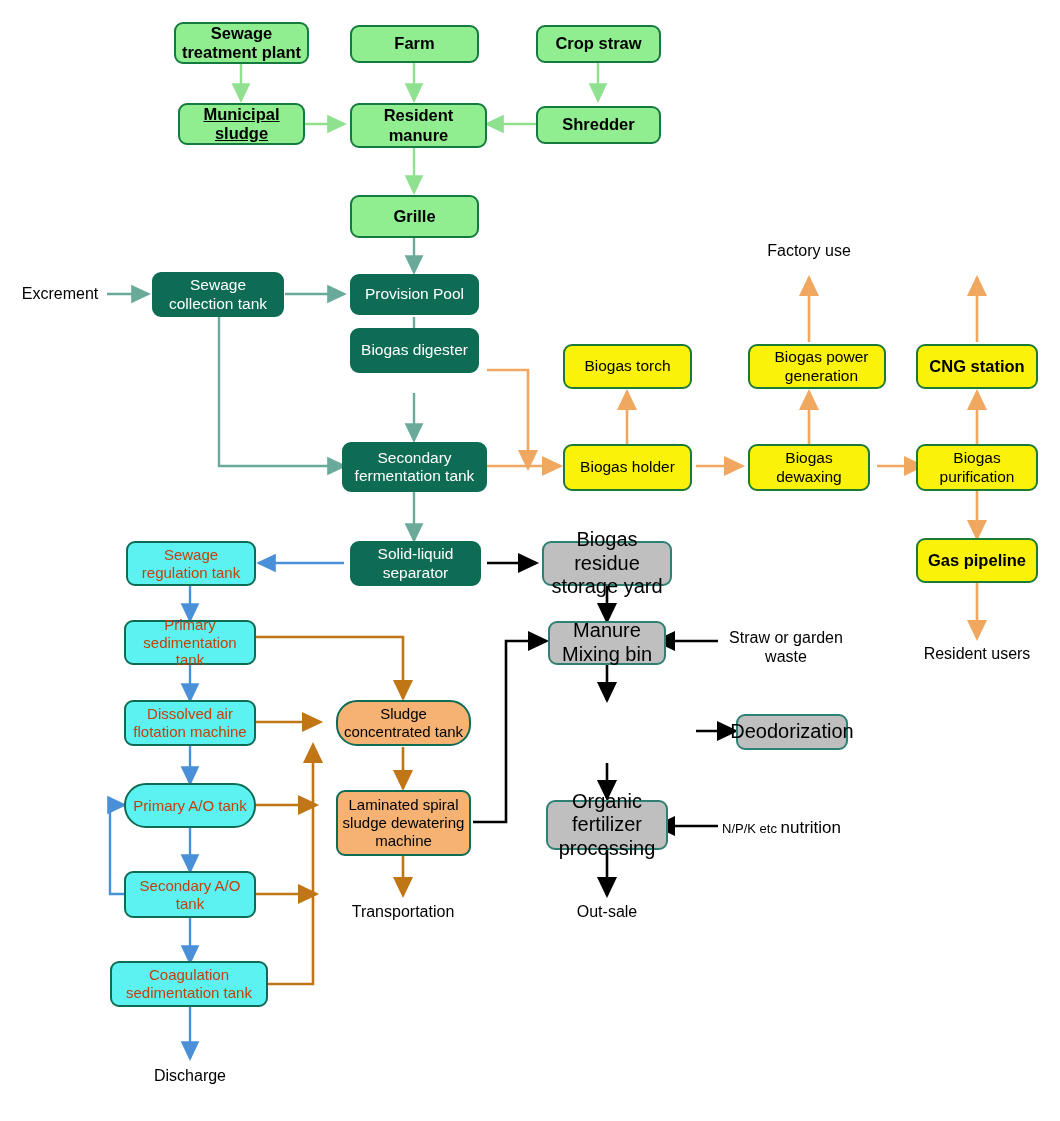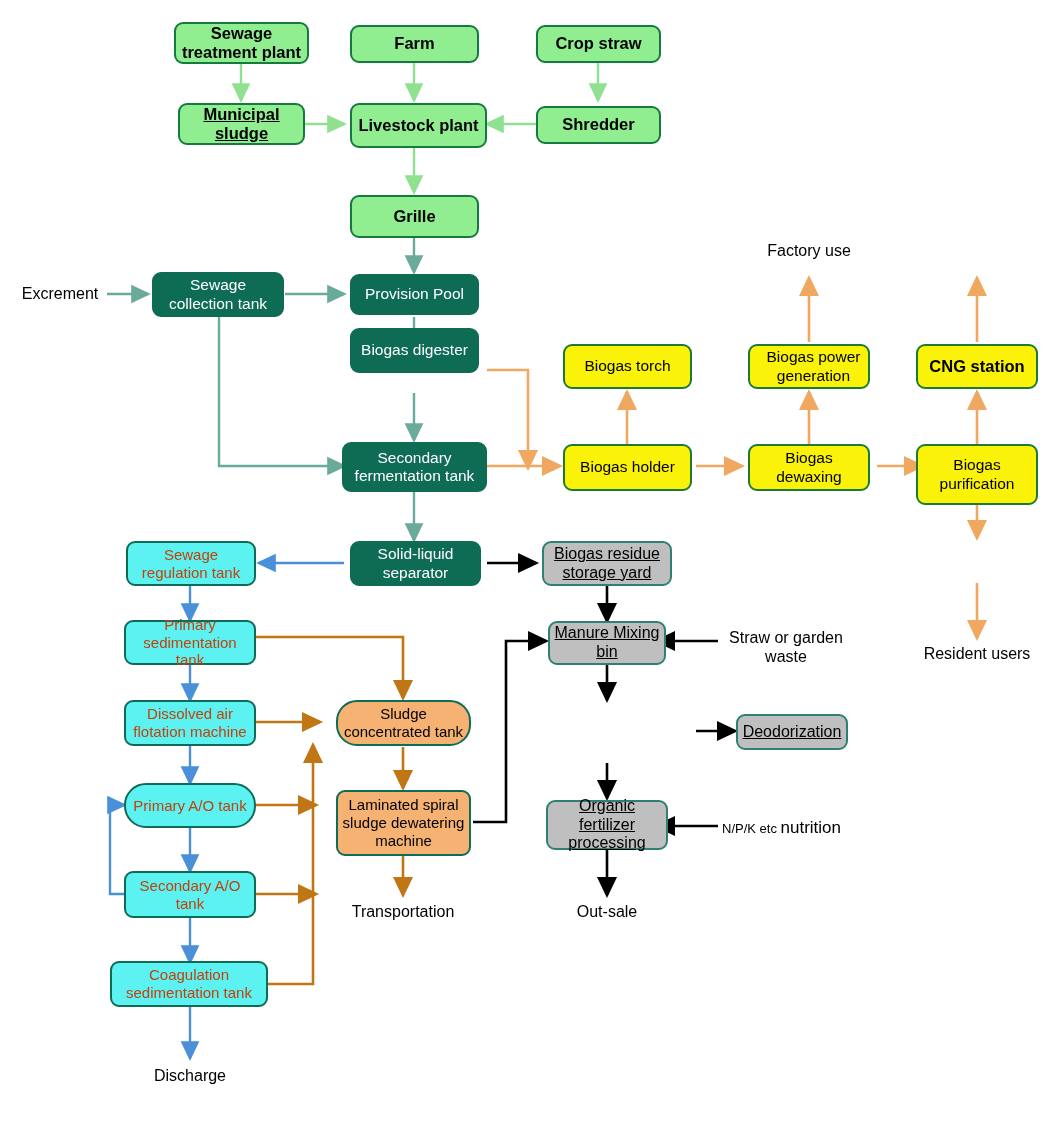--- a/index.html
+++ b/index.html
@@ -6,21 +6,21 @@
   body{font-family:"Liberation Sans","DejaVu Sans",sans-serif;}
   #canvas{position:relative;width:1060px;height:1121px;background:#fff;overflow:hidden;}
   .node{position:absolute;box-sizing:border-box;display:flex;align-items:center;justify-content:center;
         text-align:center;border-radius:9px;line-height:1.18;padding:2px 4px;z-index:5;}
   .n-green{background:#90EE90;border:2px solid #147A3D;color:#000;font-weight:bold;font-size:16.5px;}
   .n-teal{background:#0E6B54;border:2px solid #0E6B54;color:#ffffff;font-weight:normal;font-size:15.5px;}
   .n-yellow{background:#FAF208;border:2px solid #1B7A33;color:#000;font-size:15.5px;}
   .n-yellow.bold{font-weight:bold;font-size:16.5px;}
   .n-cyan{background:#5CF2F2;border:2px solid #0E6B54;color:#c2410c;font-size:15px;}
   .n-orange{background:#F5B273;border:2px solid #0E6B54;color:#000;font-size:15px;}
-  .n-gray{background:#BFBFBF;border:2px solid #2F8073;color:#000;font-size:16px;text-decoration:underline;}
+  .n-gray{background:#BFBFBF;border:2px solid #2F8073;color:#000;font-size:20px;}
   .lbl{position:absolute;text-align:center;color:#000;font-size:16px;line-height:1.2;z-index:6;}
   .lbl.mix{font-size:13px;}
   .lbl.mix b{font-weight:normal;font-size:17px;}
   svg.edges{position:absolute;left:0;top:0;width:1060px;height:1121px;z-index:1;}
 </style>
 </head>
 <body>
 
 <div id="canvas">
 
@@ -124,21 +124,21 @@
     <span>Farm</span>
   </div>
   <div class="node n-green" style="left:536px;top:25px;width:125px;height:38px;">
     <span>Crop straw</span>
   </div>
 
   <div class="node n-green" style="left:178px;top:103px;width:127px;height:42px;text-decoration:underline;">
     <span>Municipal sludge</span>
   </div>
   <div class="node n-green" style="left:350px;top:103px;width:137px;height:45px;">
-    <span>Livestock plant</span>
+    <span>Resident manure</span>
   </div>
   <div class="node n-green" style="left:536px;top:106px;width:125px;height:38px;">
     <span>Shredder</span>
   </div>
 
   <div class="node n-green" style="left:350px;top:195px;width:129px;height:43px;">
     <span>Grille</span>
   </div>
 
   <div class="lbl" style="left:10px;top:284px;width:100px;">
@@ -160,35 +160,38 @@
     <span>Solid-liquid separator</span>
   </div>
 
   <div class="lbl" style="left:749px;top:241px;width:120px;">
     <span>Factory use</span>
   </div>
 
   <div class="node n-yellow" style="left:563px;top:344px;width:129px;height:45px;">
     <span>Biogas torch</span>
   </div>
-  <div class="node n-yellow" style="left:748px;top:344px;width:122px;height:45px;padding-left:13px;">
+  <div class="node n-yellow" style="left:748px;top:344px;width:138px;height:45px;padding-left:13px;">
     <span>Biogas power generation</span>
   </div>
   <div class="node n-yellow bold" style="left:916px;top:344px;width:122px;height:45px;">
     <span>CNG station</span>
   </div>
 
   <div class="node n-yellow" style="left:563px;top:444px;width:129px;height:47px;">
     <span>Biogas holder</span>
   </div>
   <div class="node n-yellow" style="left:748px;top:444px;width:122px;height:47px;">
     <span>Biogas dewaxing</span>
   </div>
-  <div class="node n-yellow" style="left:916px;top:444px;width:122px;height:61px;">
+  <div class="node n-yellow" style="left:916px;top:444px;width:122px;height:47px;">
     <span>Biogas purification</span>
+  </div>
+  <div class="node n-yellow bold" style="left:916px;top:538px;width:122px;height:45px;">
+    <span>Gas pipeline</span>
   </div>
   <div class="lbl" style="left:917px;top:644px;width:120px;">
     <span>Resident users</span>
   </div>
 
   <div class="node n-cyan" style="left:126px;top:541px;width:130px;height:45px;">
     <span>Sewage regulation tank</span>
   </div>
   <div class="node n-cyan" style="left:124px;top:620px;width:132px;height:45px;">
     <span>Primary sedimentation tank</span>

